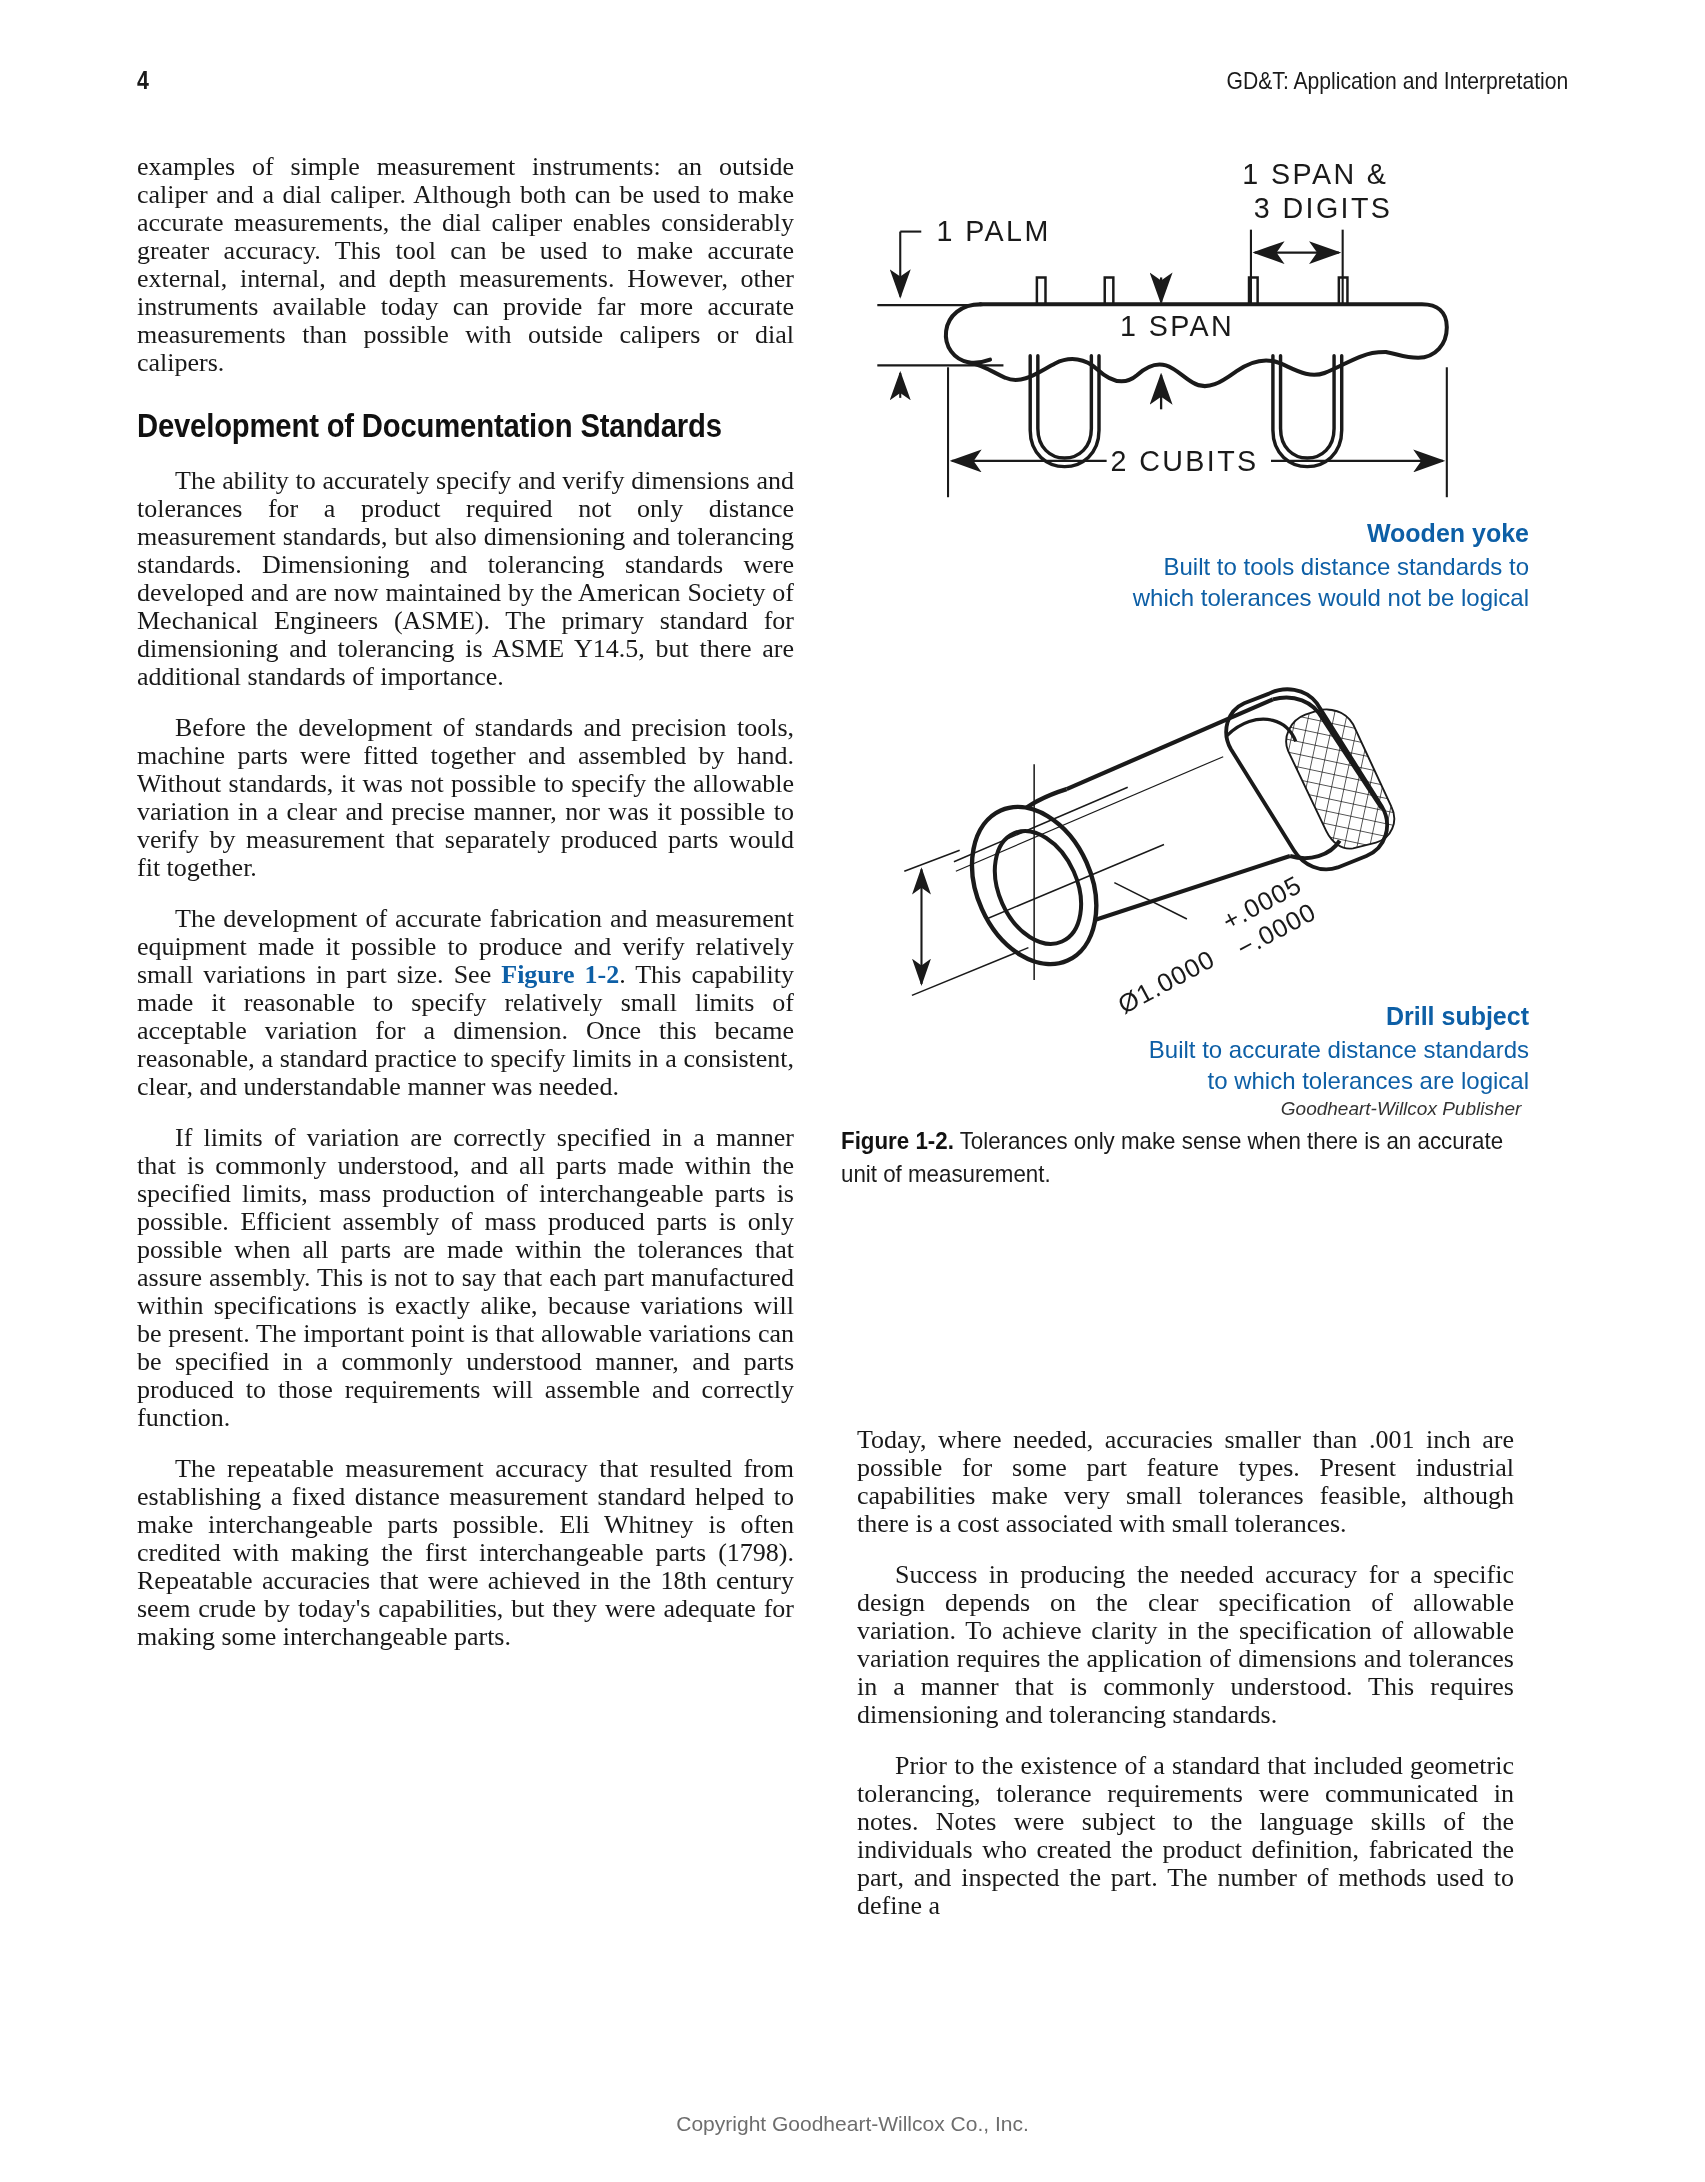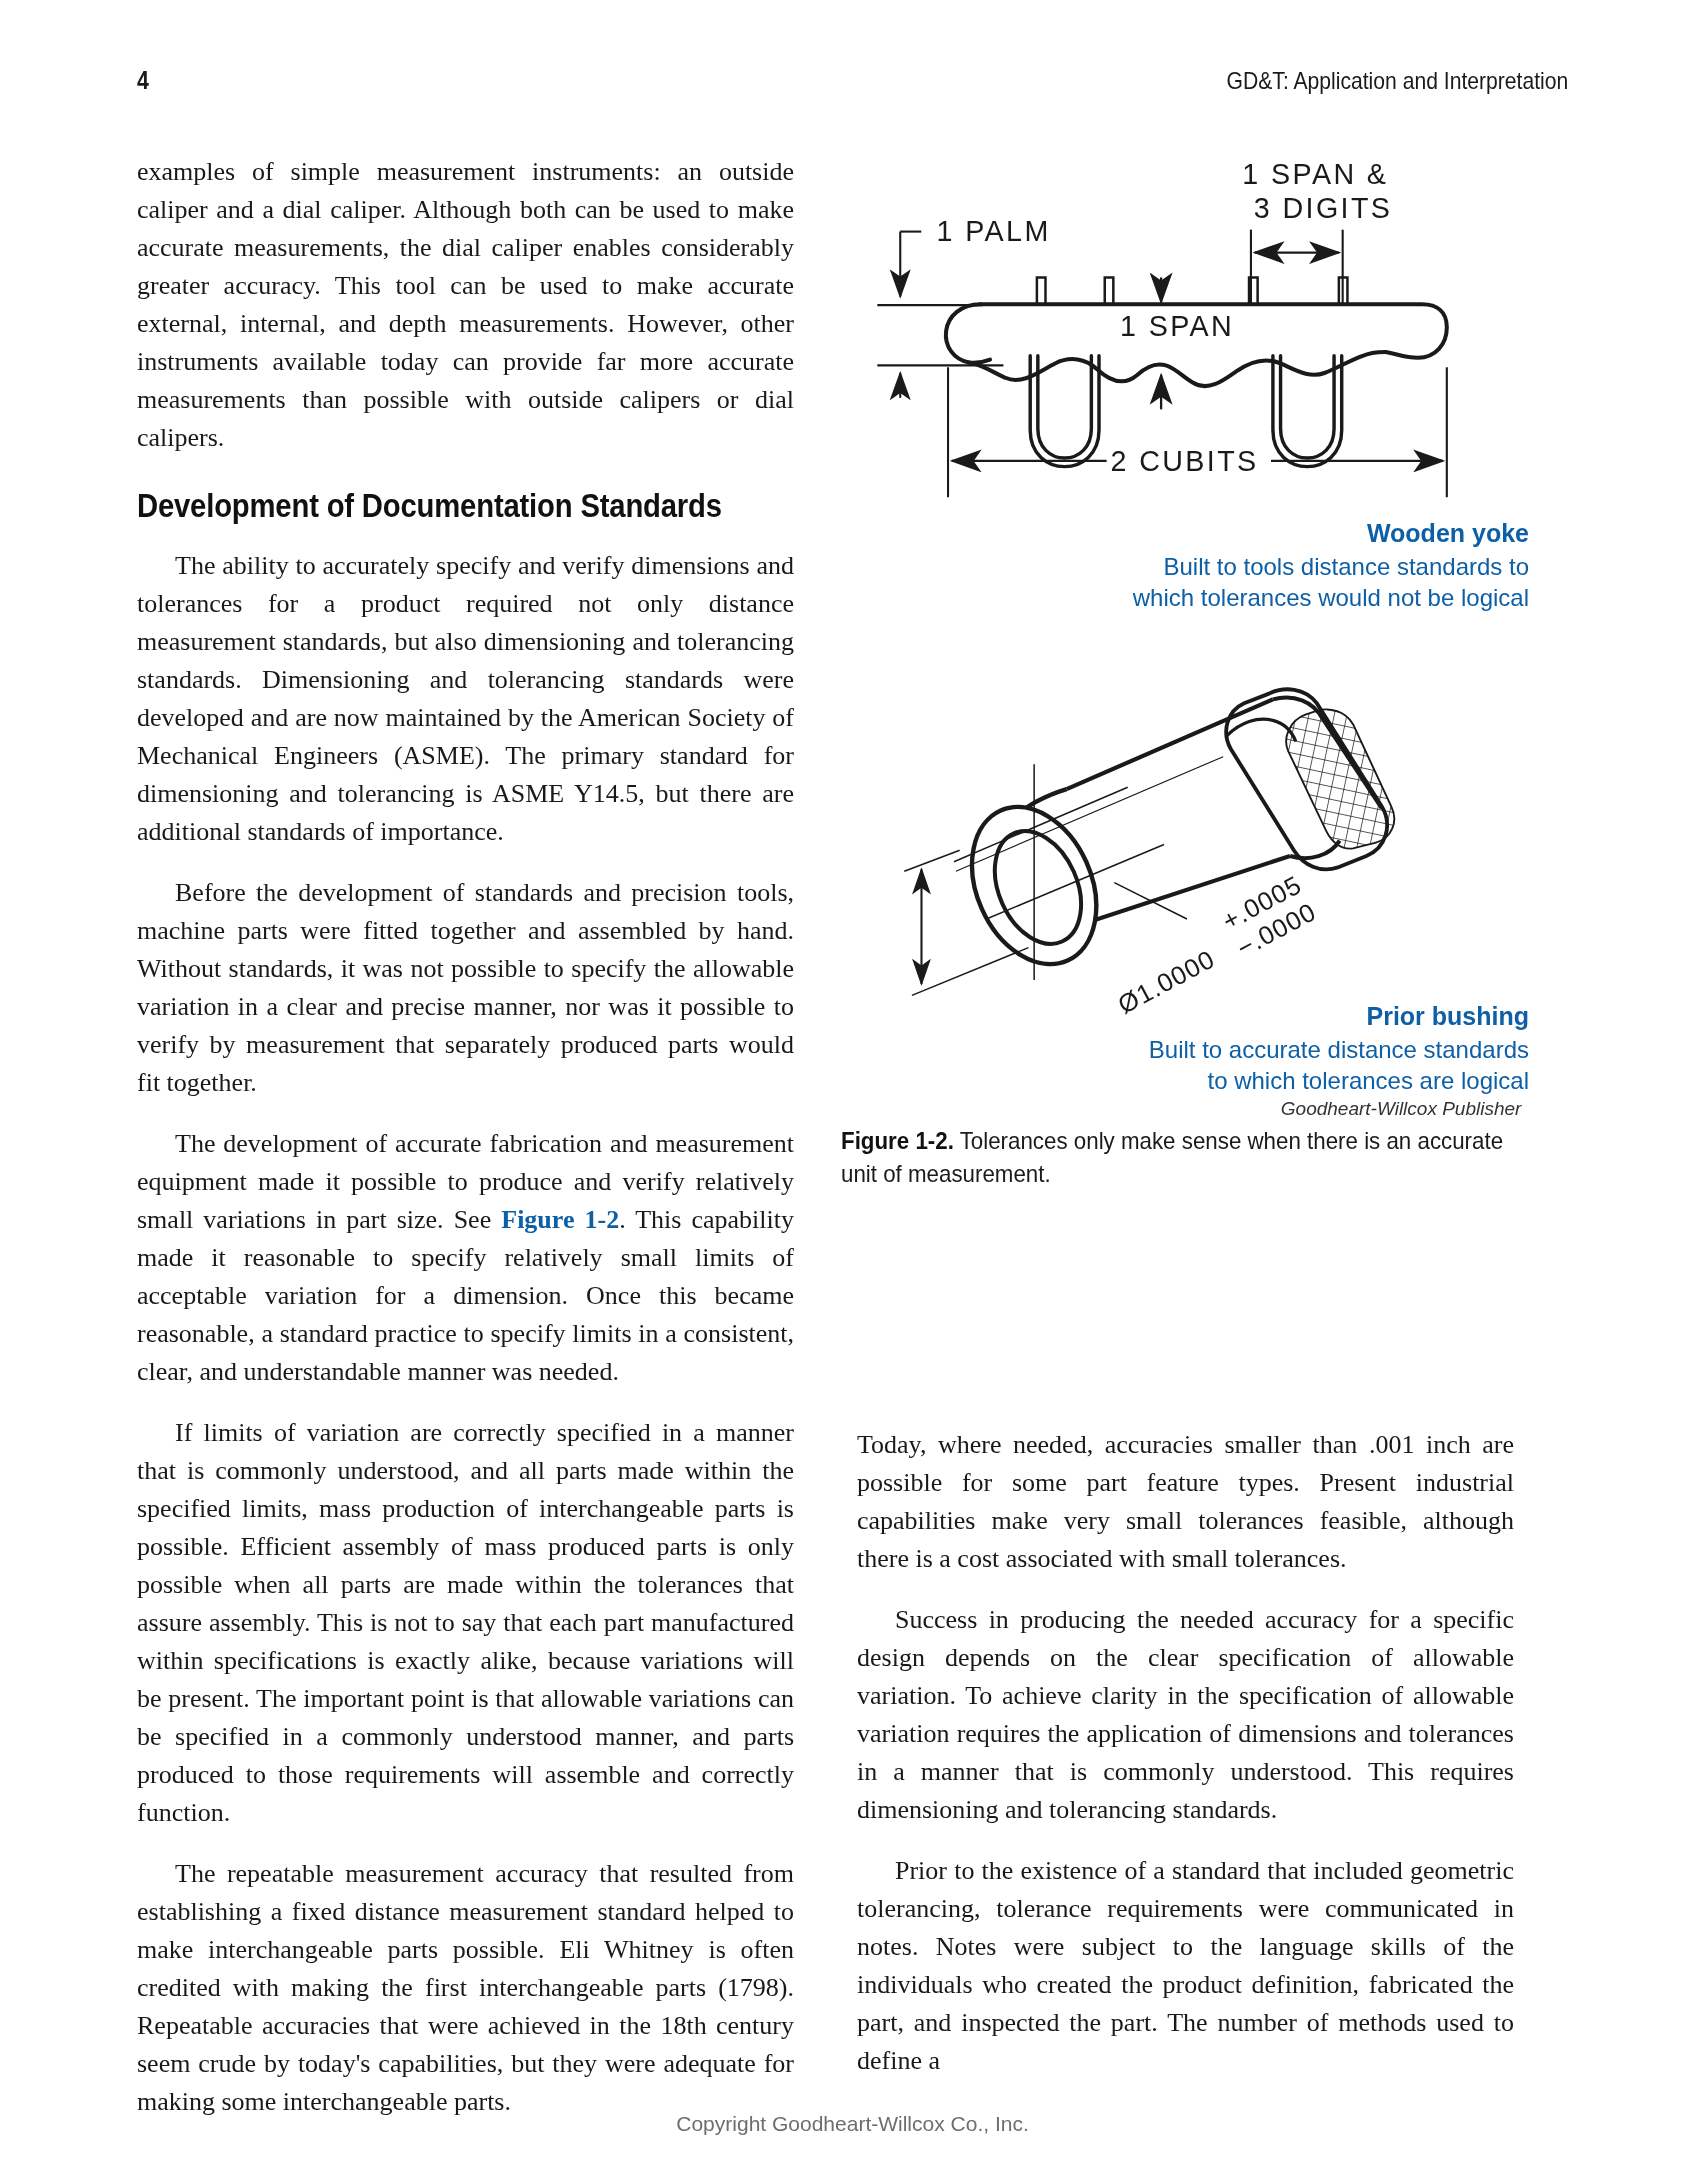--- a/index.html
+++ b/index.html
@@ -34,21 +34,21 @@
   
   .col {
     position:absolute; top:153px; width:657px;
   }
   .col-left  { left:137px; }
   .col-right { left:857px; }
 
   .col p {
     margin:0;
     font-size:26px;
-    line-height:38px;
+    line-height:28px;
     text-align:justify;
     text-justify:inter-word;
     hyphens:none;
     color:#191919;
   }
   .col p.indent { text-indent:38px;margin-top:23px; }
   .col p.noindent { text-indent:0; }
 
   .xref { color:#0d5fa6; font-weight:bold; }
 
@@ -292,21 +292,21 @@
 
       <g transform="translate(296,388) rotate(-28)">
         <text class="dimtxt-small" x="0" y="0">Ø1.0000</text>
         <text class="dimtxt-small" x="138" y="-26">+.0005</text>
         <text class="dimtxt-small" x="138" y="6">−.0000</text>
       </g>
     </svg>
   </div>
 
   <div class="fig-caption-blue" style="margin-top:-44px;">
-    <span class="bold">Prior bushing</span>
+    <span class="bold">Drill subject</span>
     <span>Built to accurate distance standards</span><br>
     <span>to which tolerances are logical</span>
   </div>
 
   <div class="credit">Goodheart-Willcox Publisher</div>
 
   <div class="fig-number-caption">
     <span class="fignum">Figure 1-2.</span><span> Tolerances only make sense when there is an accurate unit of measurement.</span>
   </div>
 </div>

